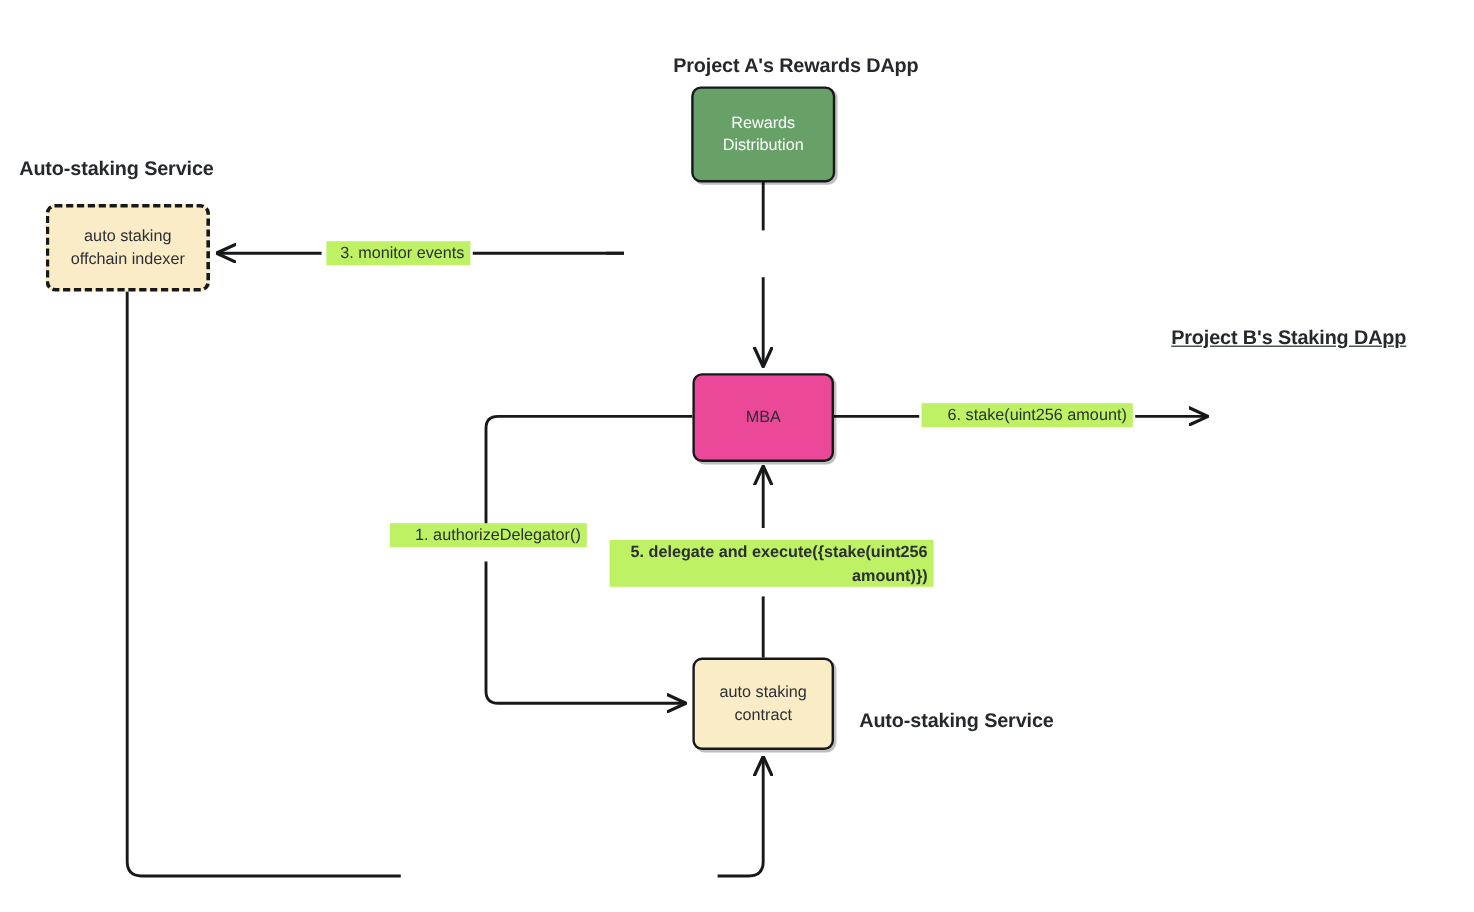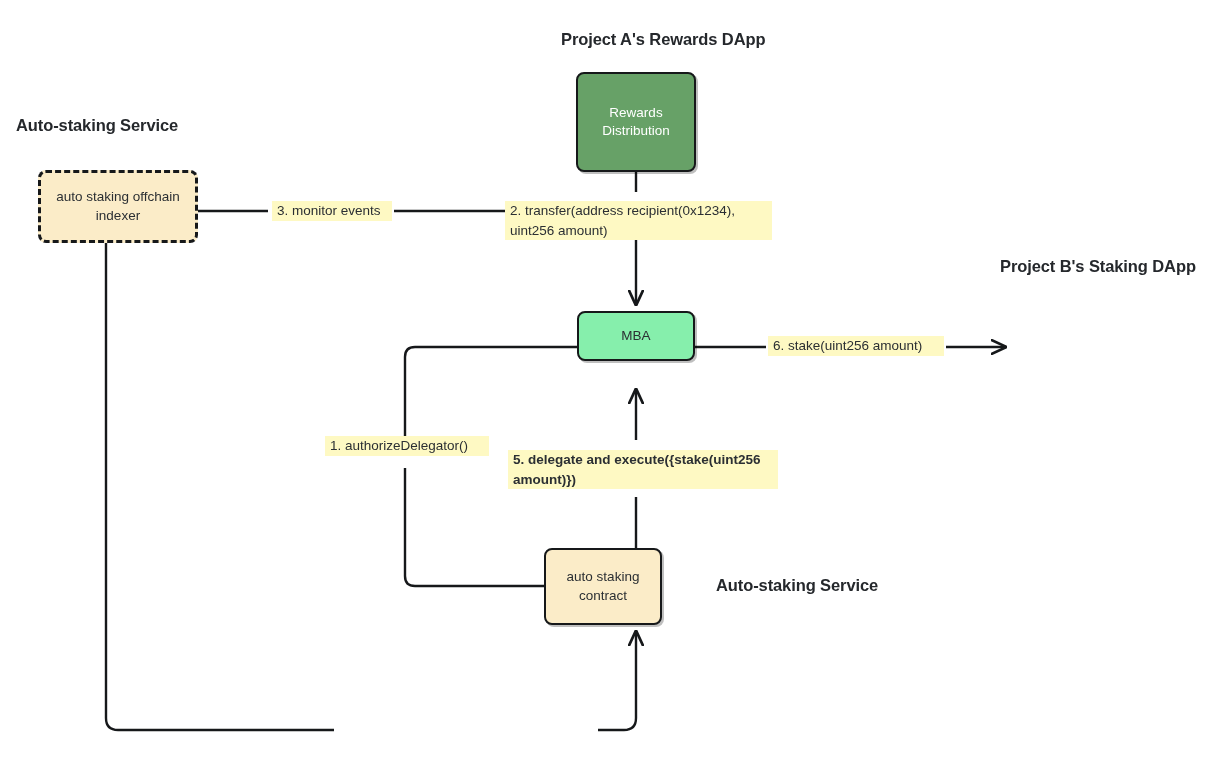--- a/index.html
+++ b/index.html
@@ -23,20 +23,21 @@
     height: 760px;
     pointer-events: none;
   }
   .group-title {
     position: absolute;
     font-size: 16.5px;
     font-weight: bold;
     color: #25282c;
     white-space: nowrap;
     letter-spacing: -0.1px;
+    margin-top: 16px;
   }
   .node {
     position: absolute;
     box-sizing: border-box;
     border-radius: 8px;
     border: 2.5px solid #16181a;
     display: flex;
     align-items: center;
     justify-content: center;
     text-align: center;
@@ -52,23 +53,23 @@
   }
   .node .node-label {
     padding: 0 6px;
   }
   .node.onwhite .node-label { color: #ffffff; }
   .edge-label {
     position: absolute;
     font-size: 13.5px;
     line-height: 1.45;
     color: #2b2f33;
-    text-align: left;
+    text-align: right;
     white-space: pre-line;
-    background: #fef9c3;
+    background: #bef264;
     padding: 0 5px;
     box-sizing: border-box;
   }
 </style>
 </head>
 <body>
 
 <div id="canvas">
 
   <svg id="wires" viewBox="0 0 1228 760" xmlns="http://www.w3.org/2000/svg">
@@ -99,48 +100,46 @@
 
       <path d="M 106 243 L 106 718 Q 106 730 118 730 L 334 730"></path>
       <path d="M 598 730 L 624 730 Q 636 730 636 718 L 636 631" marker-end="url(#arrow)"></path>
     </g>
   </svg>
 
   <div class="group-title" style="left:16px; top:116px;">Auto-staking Service</div>
 
   <div class="group-title" style="left:561px; top:30px;">Project A's Rewards DApp</div>
 
-  <div class="group-title" style="left:1000px; top:257px;">Project B's Staking DApp</div>
+  <div class="group-title" style="left:976px; top:257px;text-decoration:underline;">Project B's Staking DApp</div>
 
   <div class="group-title" style="left:716px; top:576px;">Auto-staking Service</div>
 
-  <div class="node onwhite" style="left:576px; top:72px; width:120px; height:100px; background:#67a167;">
+  <div class="node onwhite" style="left:576px; top:72px; width:120px; height:80px; background:#67a167;">
     <span class="node-label">Rewards
 Distribution</span>
   </div>
 
-  <div class="node dashed" style="left:38px; top:170px; width:160px; height:73px; background:#fbecc8;">
+  <div class="node dashed" style="left:38px; top:170px; width:137px; height:73px; background:#fbecc8;">
     <span class="node-label">auto staking
 offchain indexer</span>
   </div>
 
-  <div class="node" style="left:577px; top:311px; width:118px; height:50px; background:#86efac;">
+  <div class="node" style="left:577px; top:311px; width:118px; height:74px; background:#ec4899;">
     <span class="node-label">MBA</span>
   </div>
 
 
-  <div class="node" style="left:544px; top:548px; width:118px; height:77px; background:#fbecc8;">
+  <div class="node" style="left:577px; top:548px; width:118px; height:77px; background:#fbecc8;">
     <span class="node-label">auto staking
 contract</span>
   </div>
 
   <div class="edge-label" style="left:272px; top:201px; width:120px;">3. monitor events</div>
 
-  <div class="edge-label" style="left:505px; top:201px; width:267px;">2. transfer(address recipient(0x1234),
-uint256 amount)</div>
 
   <div class="edge-label" style="left:768px; top:336px; width:176px;">6. stake(uint256 amount)</div>
 
   <div class="edge-label" style="left:325px; top:436px; width:164px;">1. authorizeDelegator()</div>
 
   <div class="edge-label" style="left:508px; top:450px; width:270px;font-weight:bold;">5. delegate and execute({stake(uint256
 amount)})</div>
 
 
 </div>

